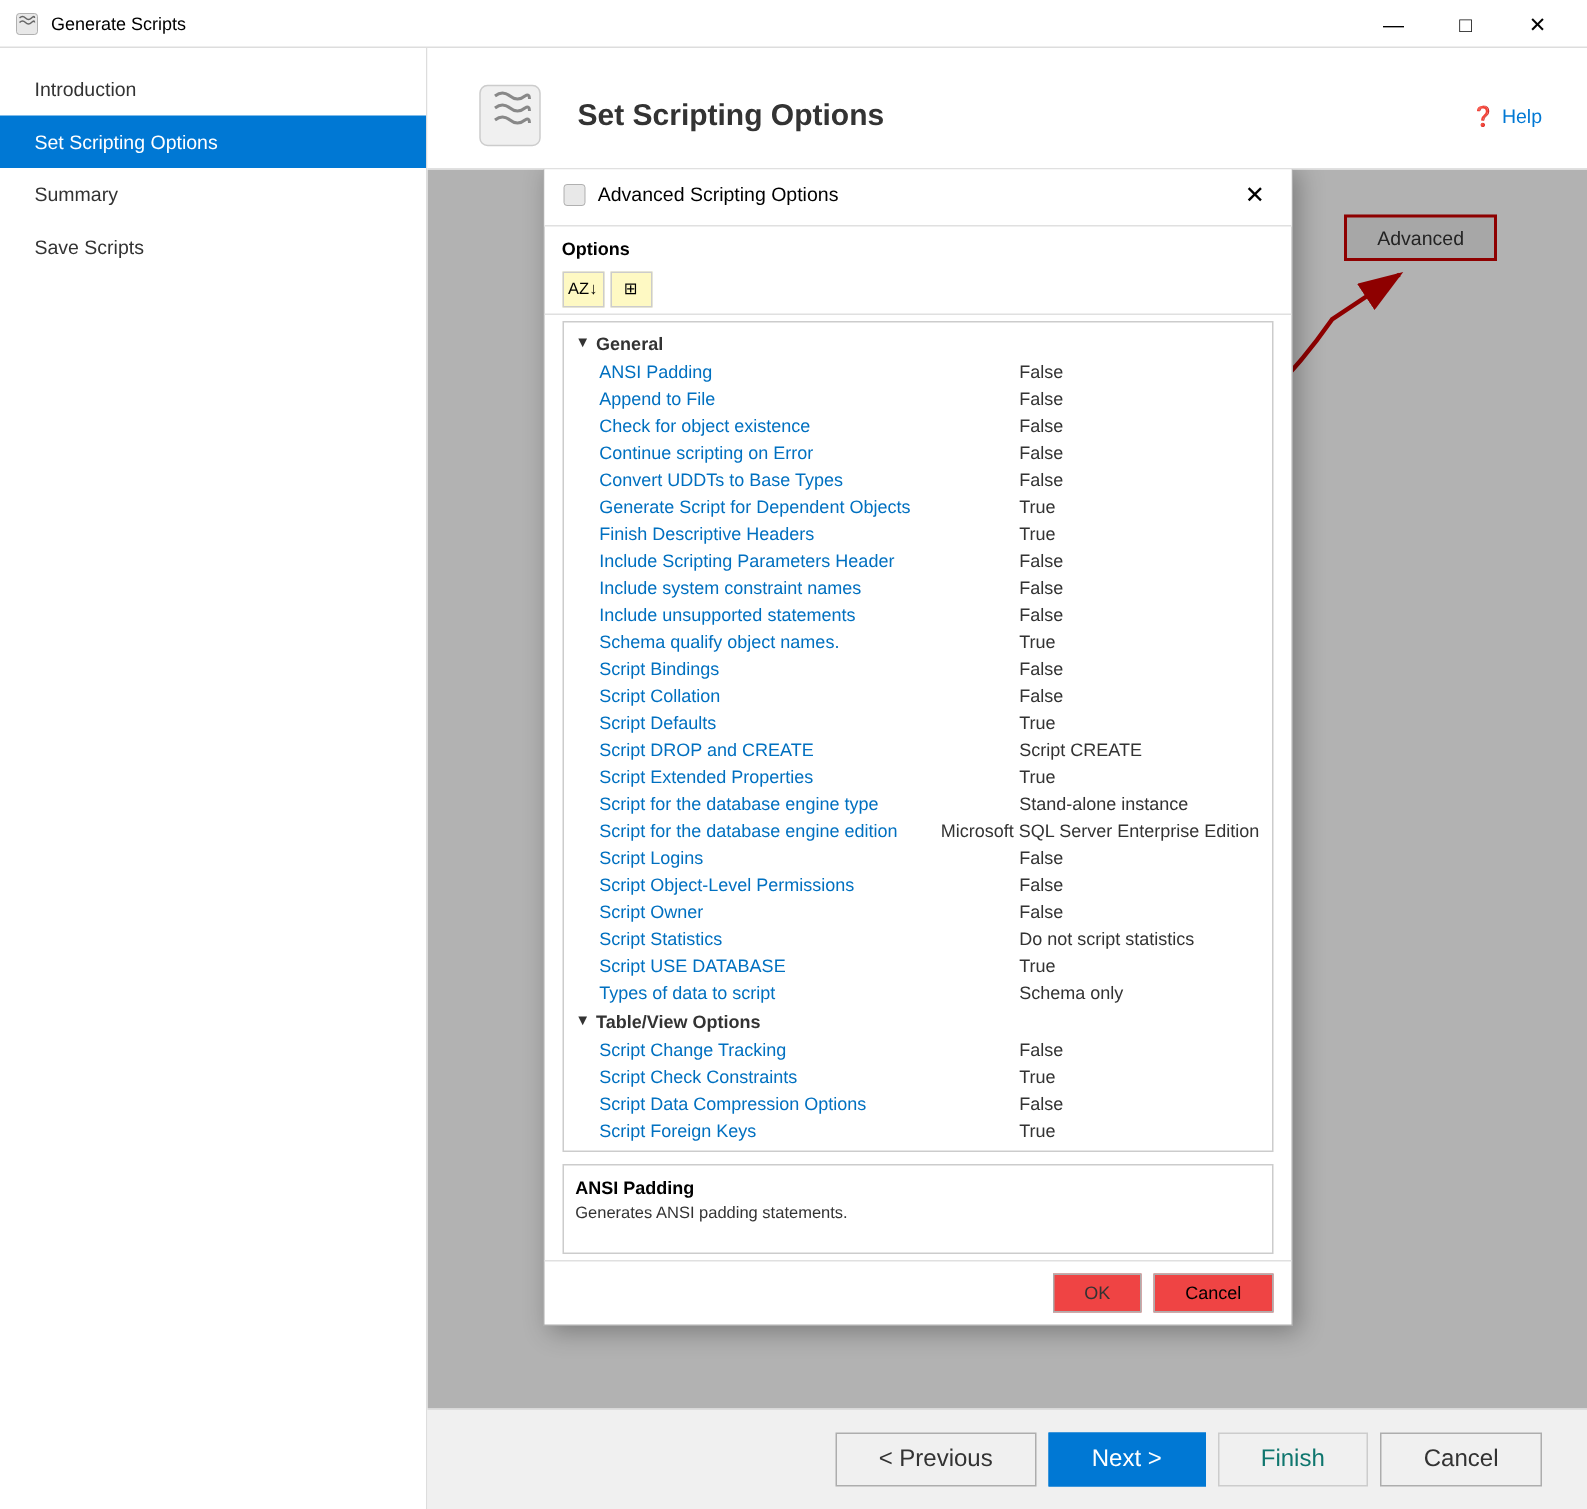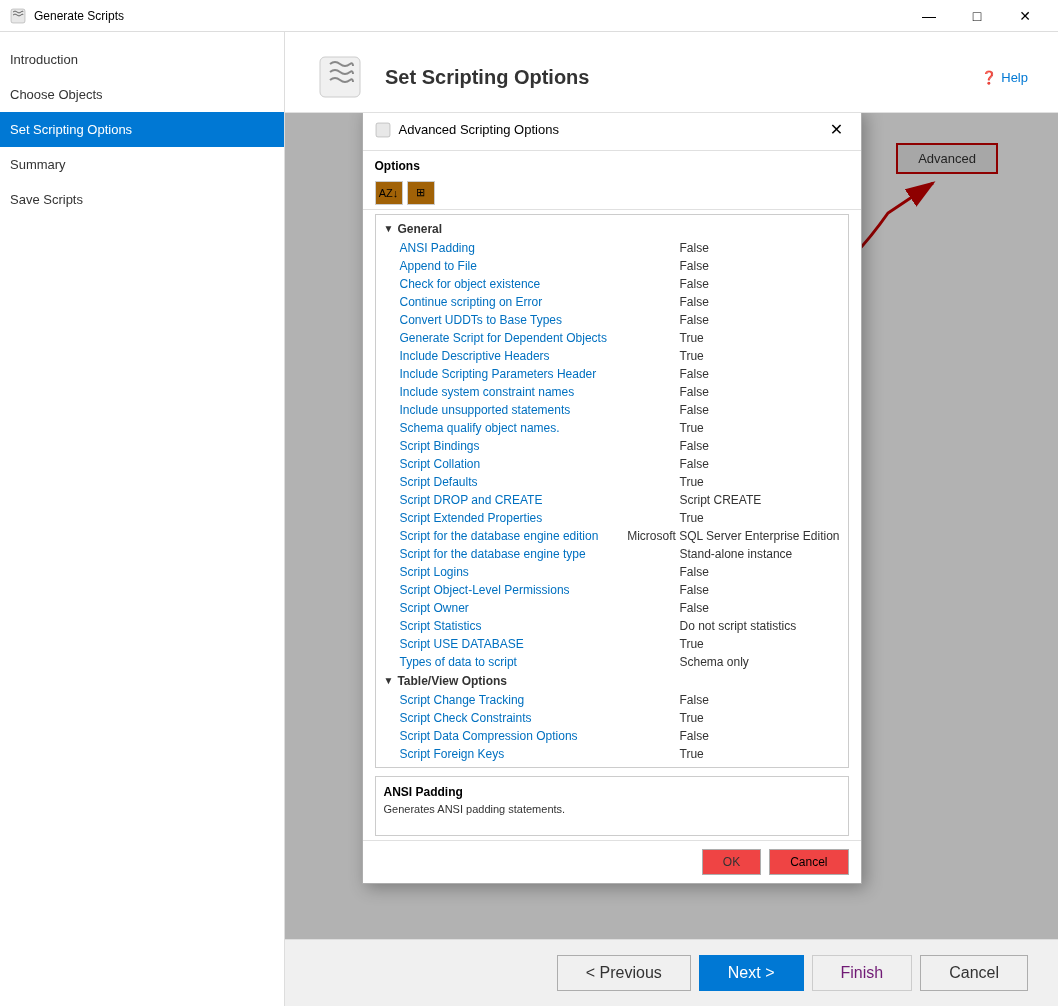--- a/index.html
+++ b/index.html
@@ -34,21 +34,21 @@
 
     
     .sidebar {
       width: 285px;
       background: #fff;
       border-right: 1px solid #ddd;
       padding-top: 10px;
       flex-shrink: 0;
     }
     .sidebar-item {
-      padding: 10px 10px;
+      padding: 10px 23px;
       cursor: pointer;
       font-size: 13px;
       color: #333;
     }
     .sidebar-item.active {
       background: #0078d4;
       color: #fff;
     }
 
     
@@ -121,21 +121,21 @@
       background: #f0f0f0;
       color: #333;
       min-width: 85px;
     }
     .footer-btn.primary {
       background: #0078d4;
       color: #fff;
       border-color: #0078d4;
     }
     .footer-btn:disabled {
-      color: #701a75;
+      color: #0f766e;
       border-color: #ccc;
       cursor: default;
     }
 
     
     .modal-overlay {
       position: absolute;
       top: 0; left: 0; right: 0; bottom: 0;
       background: rgba(0,0,0,0.3);
       display: flex;
@@ -183,21 +183,21 @@
     
     .dialog-toolbar {
       padding: 4px 12px;
       display: flex;
       gap: 4px;
       border-bottom: 1px solid #e0e0e0;
     }
     .toolbar-btn {
       width: 28px; height: 24px;
       border: 1px solid #ccc;
-      background: #a16207;
+      background: #fef9c3;
       cursor: pointer;
       display: flex;
       align-items: center;
       justify-content: center;
       font-size: 11px;
     }
 
     
     .options-list {
       flex: 1;
@@ -291,23 +291,20 @@
     <button class="title-bar-btn">□</button>
     <button class="title-bar-btn close">✕</button>
   </div>
 </div>
 
 <div class="main-layout">
 
   <div class="sidebar">
     <div class="sidebar-item">
       <span>Introduction</span>
-    </div>
-    <div class="sidebar-item">
-      <span>Choose Objects</span>
     </div>
     <div class="sidebar-item active">
       <span>Set Scripting Options</span>
     </div>
     <div class="sidebar-item">
       <span>Summary</span>
     </div>
     <div class="sidebar-item">
       <span>Save Scripts</span>
     </div>
@@ -391,21 +388,21 @@
                   </div>
                   <div class="option-row">
                     <span class="option-name">Convert UDDTs to Base Types</span>
                     <span class="option-value">False</span>
                   </div>
                   <div class="option-row">
                     <span class="option-name">Generate Script for Dependent Objects</span>
                     <span class="option-value">True</span>
                   </div>
                   <div class="option-row">
-                    <span class="option-name">Include Descriptive Headers</span>
+                    <span class="option-name">Finish Descriptive Headers</span>
                     <span class="option-value">True</span>
                   </div>
                   <div class="option-row">
                     <span class="option-name">Include Scripting Parameters Header</span>
                     <span class="option-value">False</span>
                   </div>
                   <div class="option-row">
                     <span class="option-name">Include system constraint names</span>
                     <span class="option-value">False</span>
                   </div>
@@ -431,26 +428,26 @@
                   </div>
                   <div class="option-row">
                     <span class="option-name">Script DROP and CREATE</span>
                     <span class="option-value">Script CREATE</span>
                   </div>
                   <div class="option-row">
                     <span class="option-name">Script Extended Properties</span>
                     <span class="option-value">True</span>
                   </div>
                   <div class="option-row">
+                    <span class="option-name">Script for the database engine type</span>
+                    <span class="option-value">Stand-alone instance</span>
+                  </div>
+                  <div class="option-row">
                     <span class="option-name">Script for the database engine edition</span>
                     <span class="option-value">Microsoft SQL Server Enterprise Edition</span>
-                  </div>
-                  <div class="option-row">
-                    <span class="option-name">Script for the database engine type</span>
-                    <span class="option-value">Stand-alone instance</span>
                   </div>
                   <div class="option-row">
                     <span class="option-name">Script Logins</span>
                     <span class="option-value">False</span>
                   </div>
                   <div class="option-row">
                     <span class="option-name">Script Object-Level Permissions</span>
                     <span class="option-value">False</span>
                   </div>
                   <div class="option-row">

